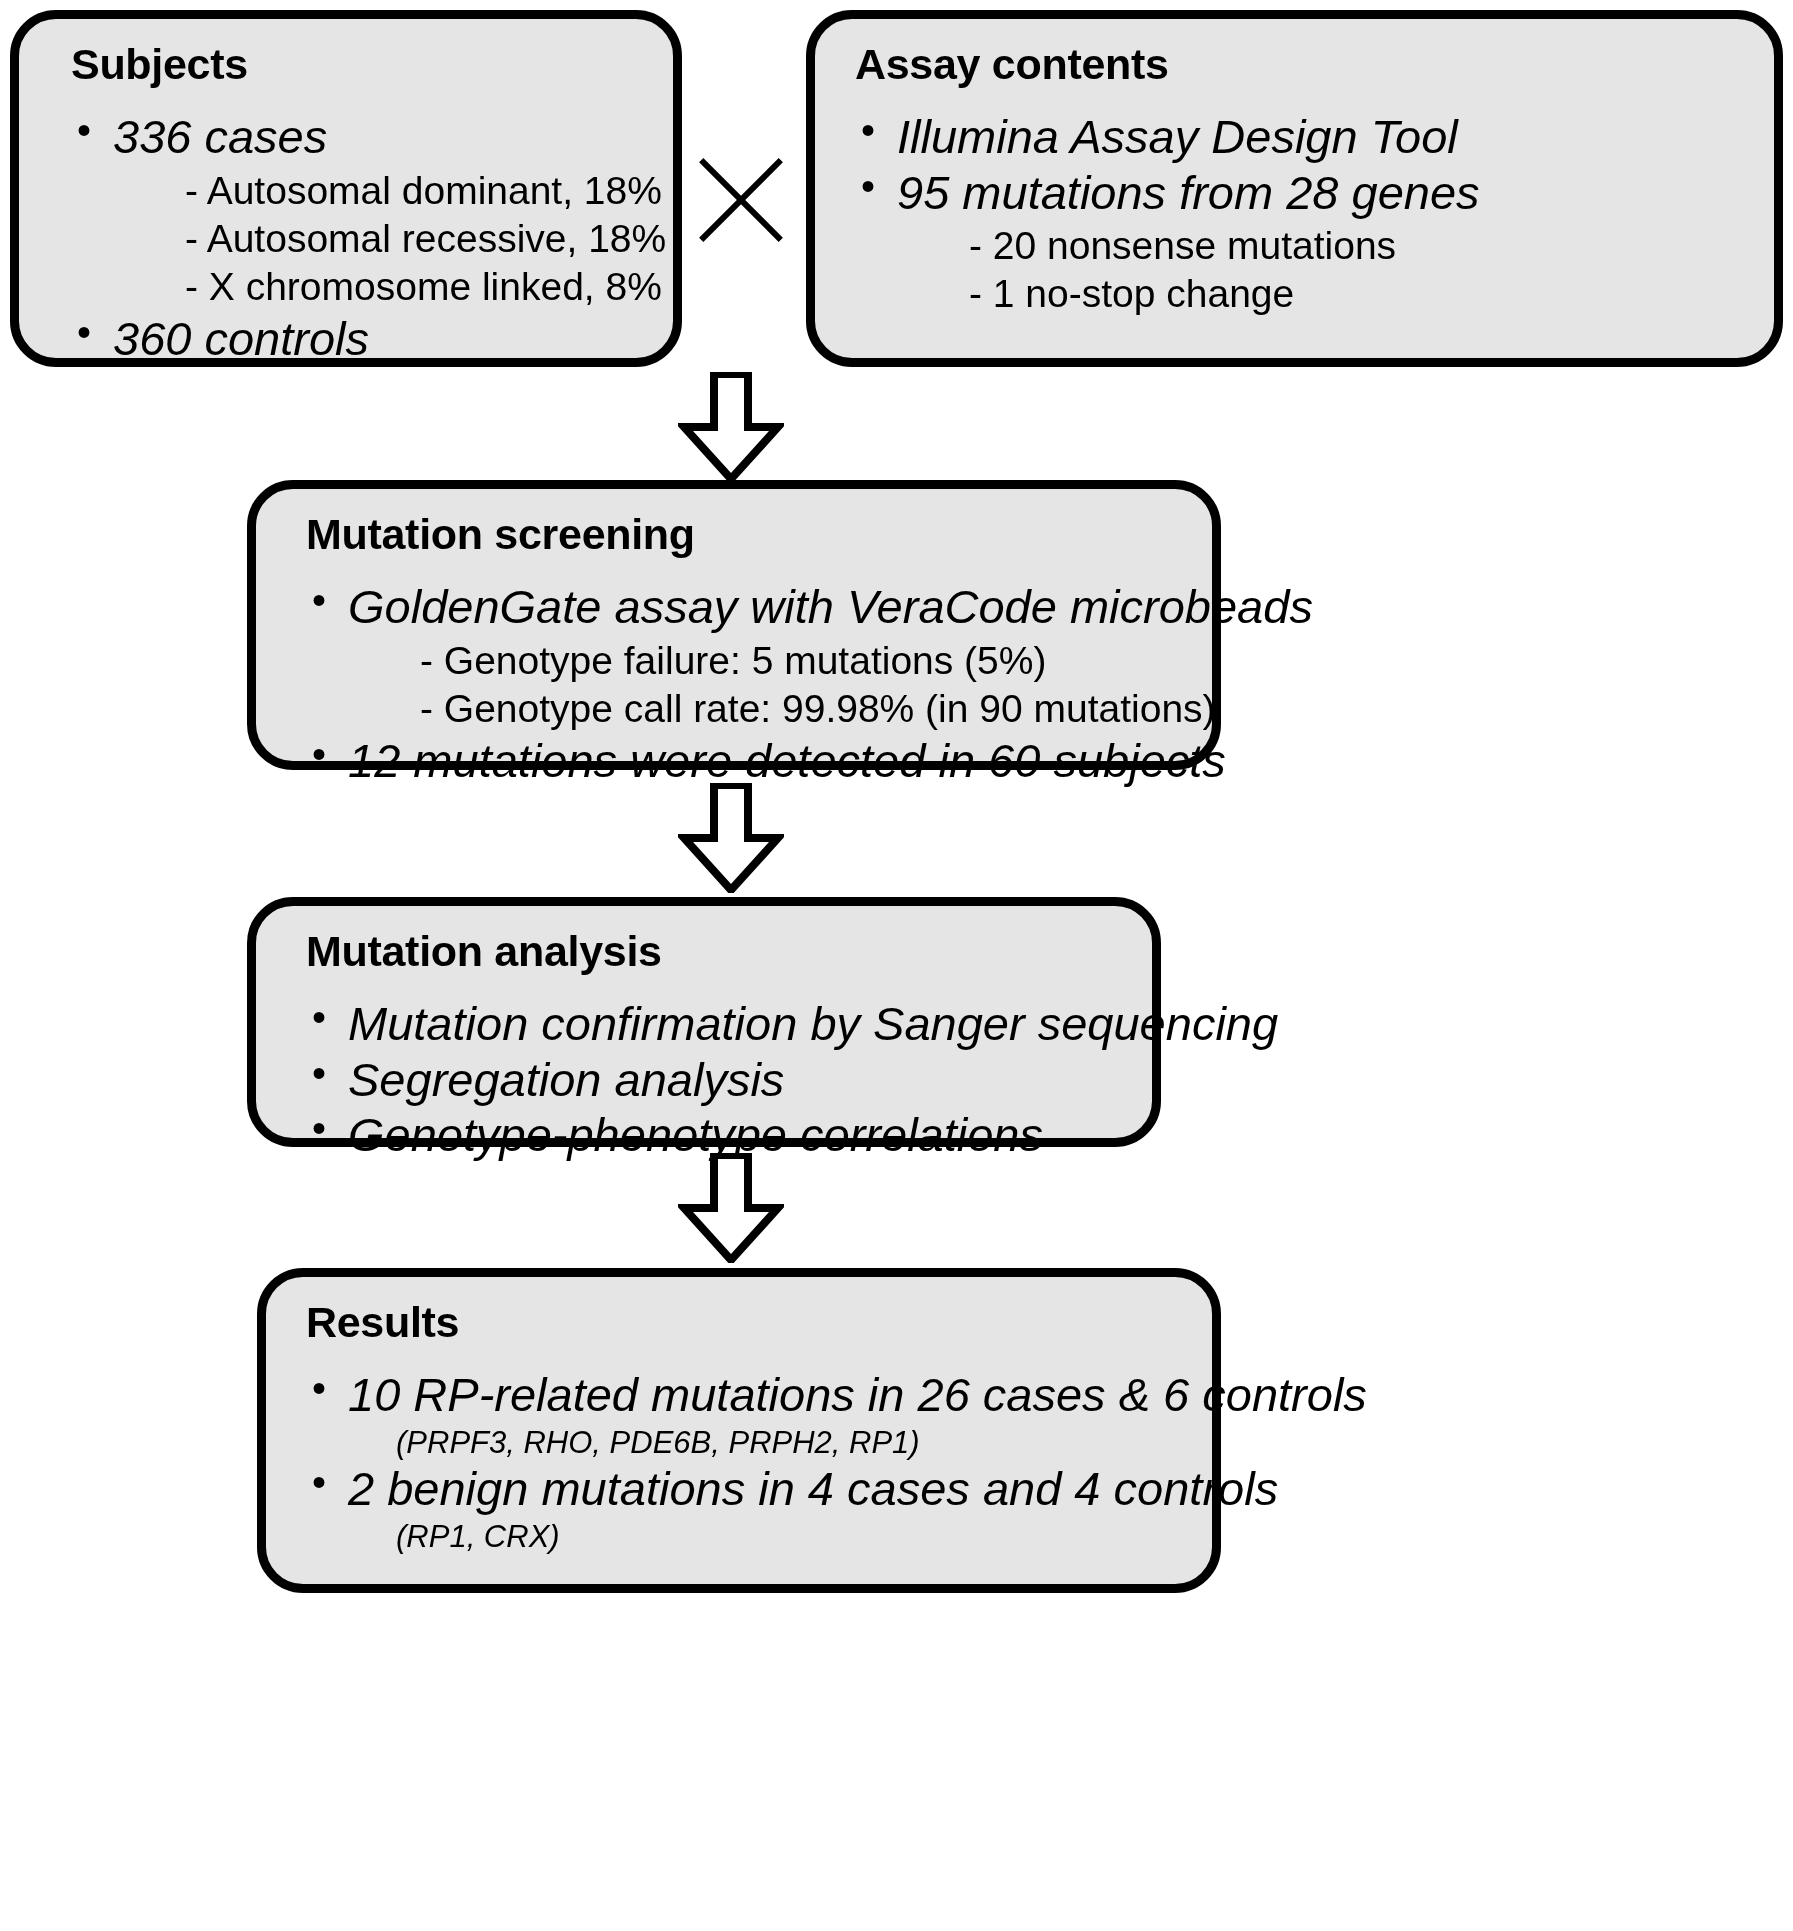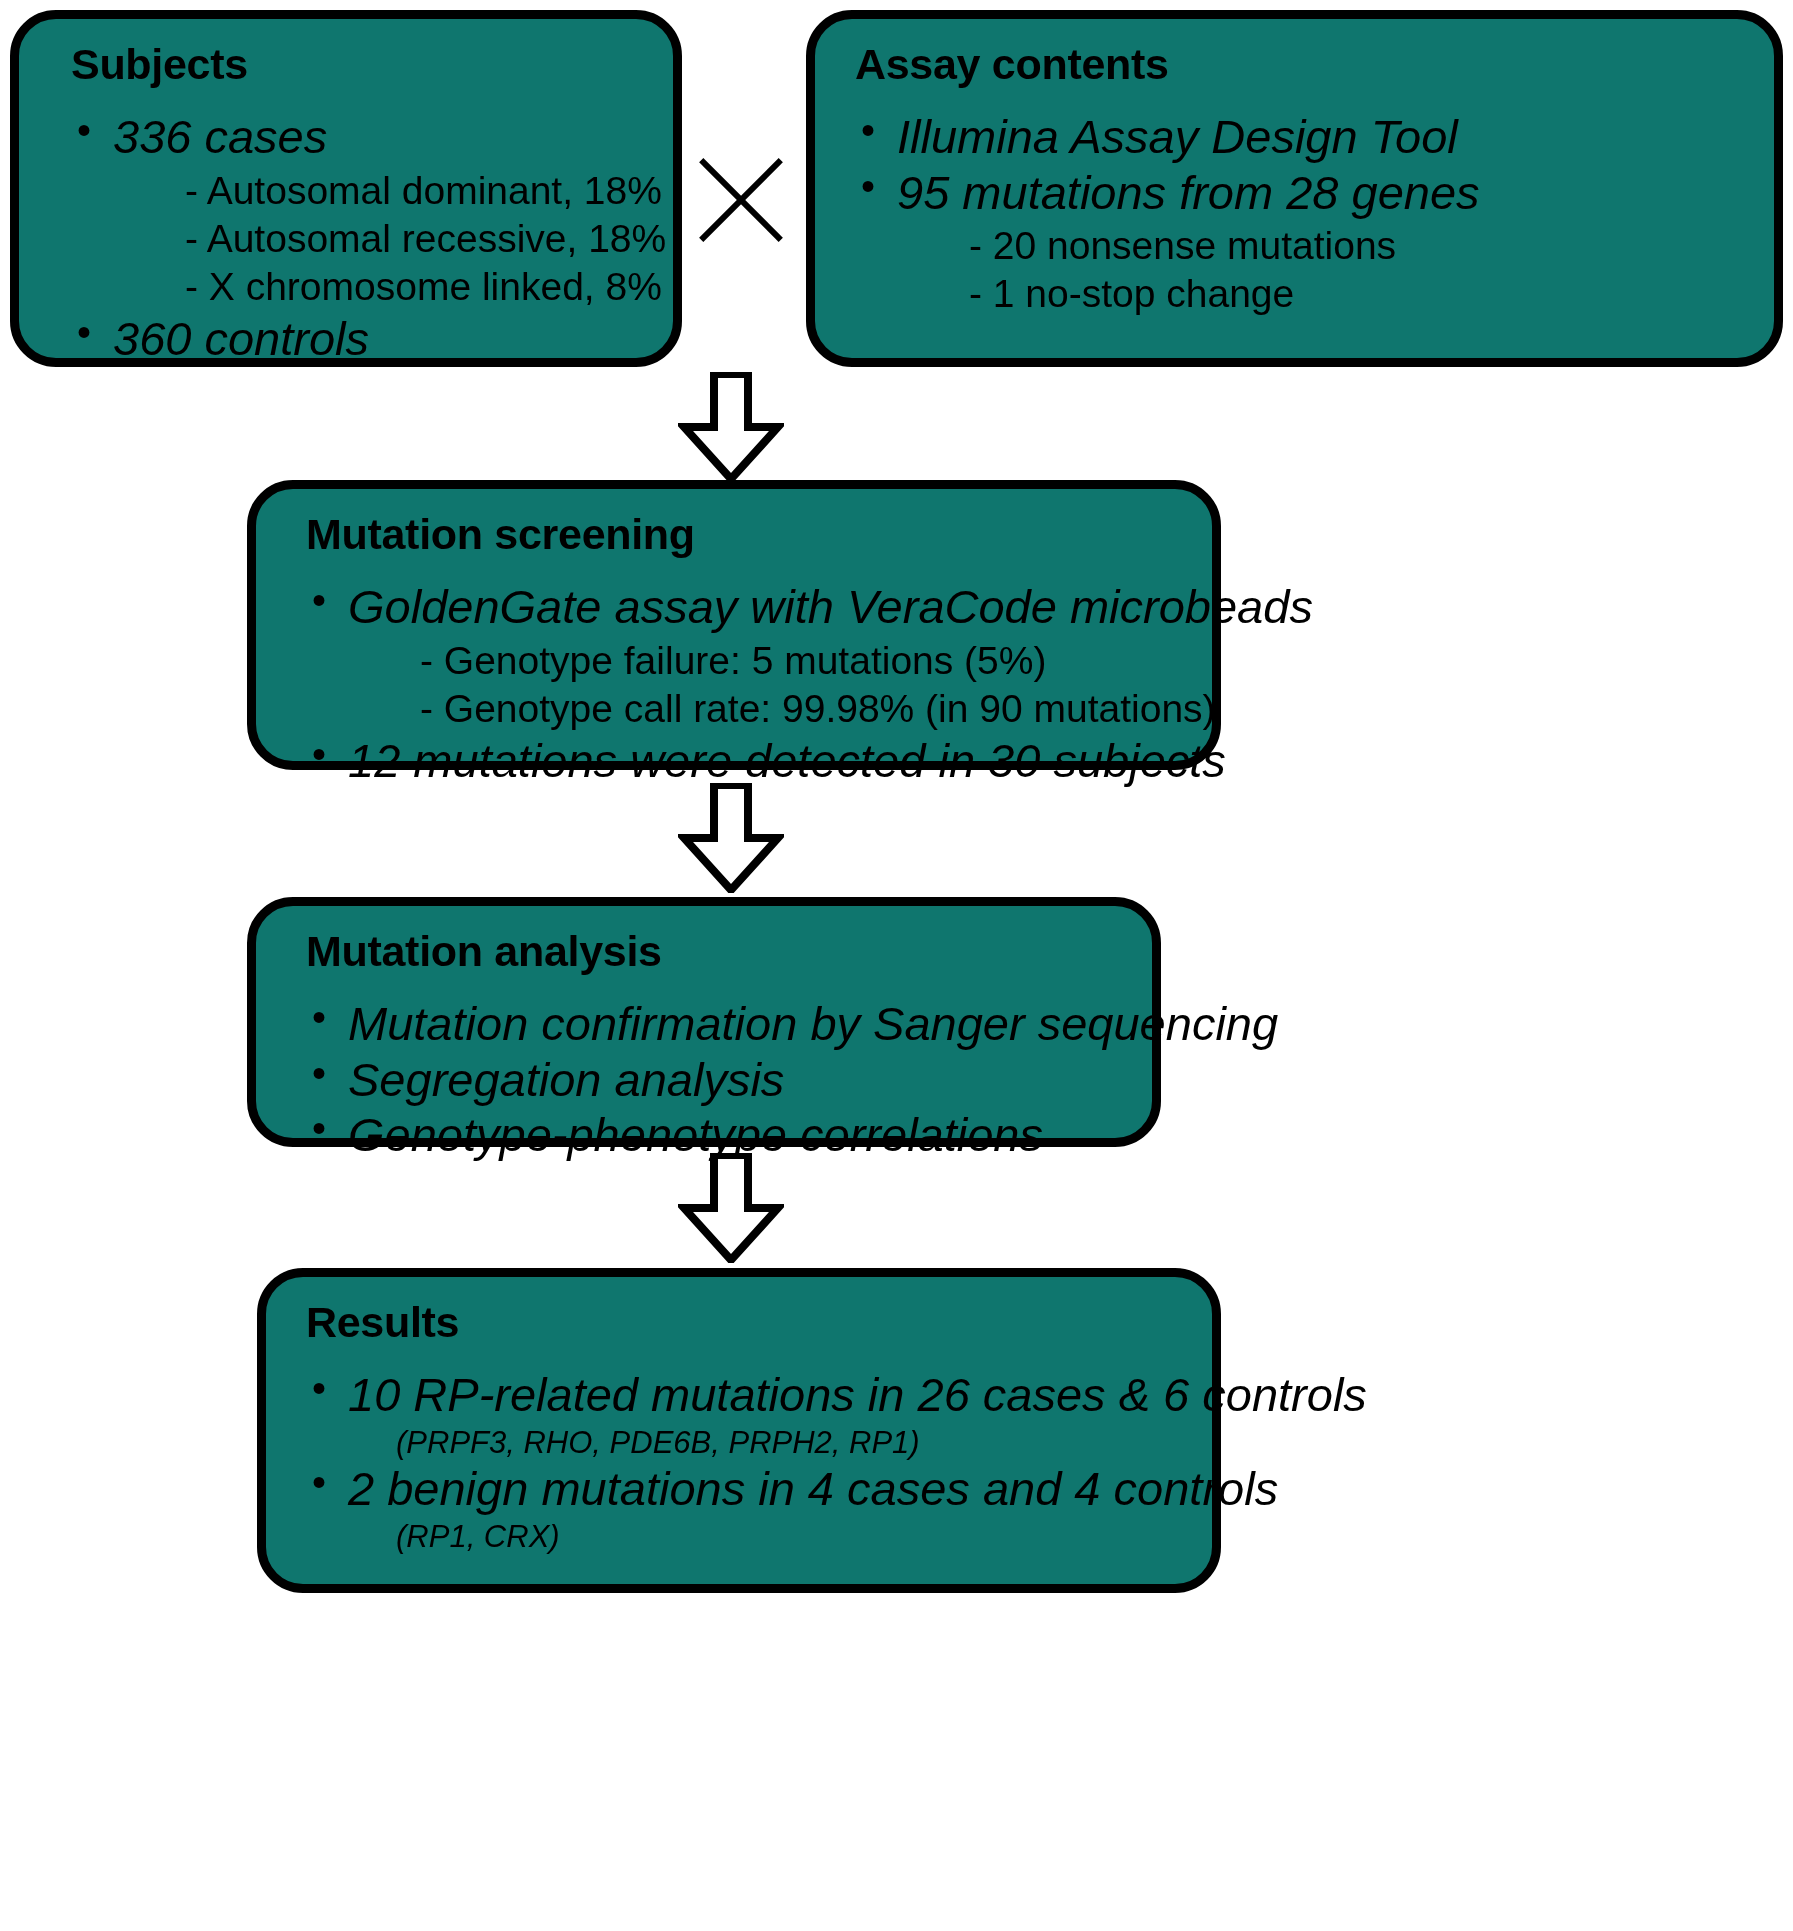--- a/index.html
+++ b/index.html
@@ -22,21 +22,21 @@
     width: 1793px;
     height: 1931px;
   }
 
   
   .box {
     position: absolute;
     box-sizing: border-box;
     border: 9px solid #000000;
     border-radius: 46px;
-    background: #0f766e;
+    background: #e5e5e5;
   }
 
   .box-title {
     font-weight: bold;
     font-size: 43px;
     line-height: 1.08;
     letter-spacing: -0.3px;
     white-space: nowrap;
   }
 
@@ -207,21 +207,21 @@
       <div class="spacer-sm"></div>
       <ul class="points">
         <li class="point">
           <span>GoldenGate assay with VeraCode microbeads</span>
           <div class="sub-wrap">
             <div class="sub">- Genotype failure: 5 mutations (5%)</div>
             <div class="sub">- Genotype call rate: 99.98% (in 90 mutations)</div>
           </div>
         </li>
         <li class="point">
-          <span>12 mutations were detected in 30 subjects</span>
+          <span>12 mutations were detected in 60 subjects</span>
         </li>
       </ul>
     </div>
   </div>
 
   <div class="arrow" id="arrow-2">
     <svg viewBox="0 0 106 110" xmlns="http://www.w3.org/2000/svg">
       <polygon points="36,2 70,2 70,55 100,55 53,107 6,55 36,55" fill="#ffffff" stroke="#000000" stroke-width="8" stroke-linejoin="miter"></polygon>
     </svg>
   </div>

